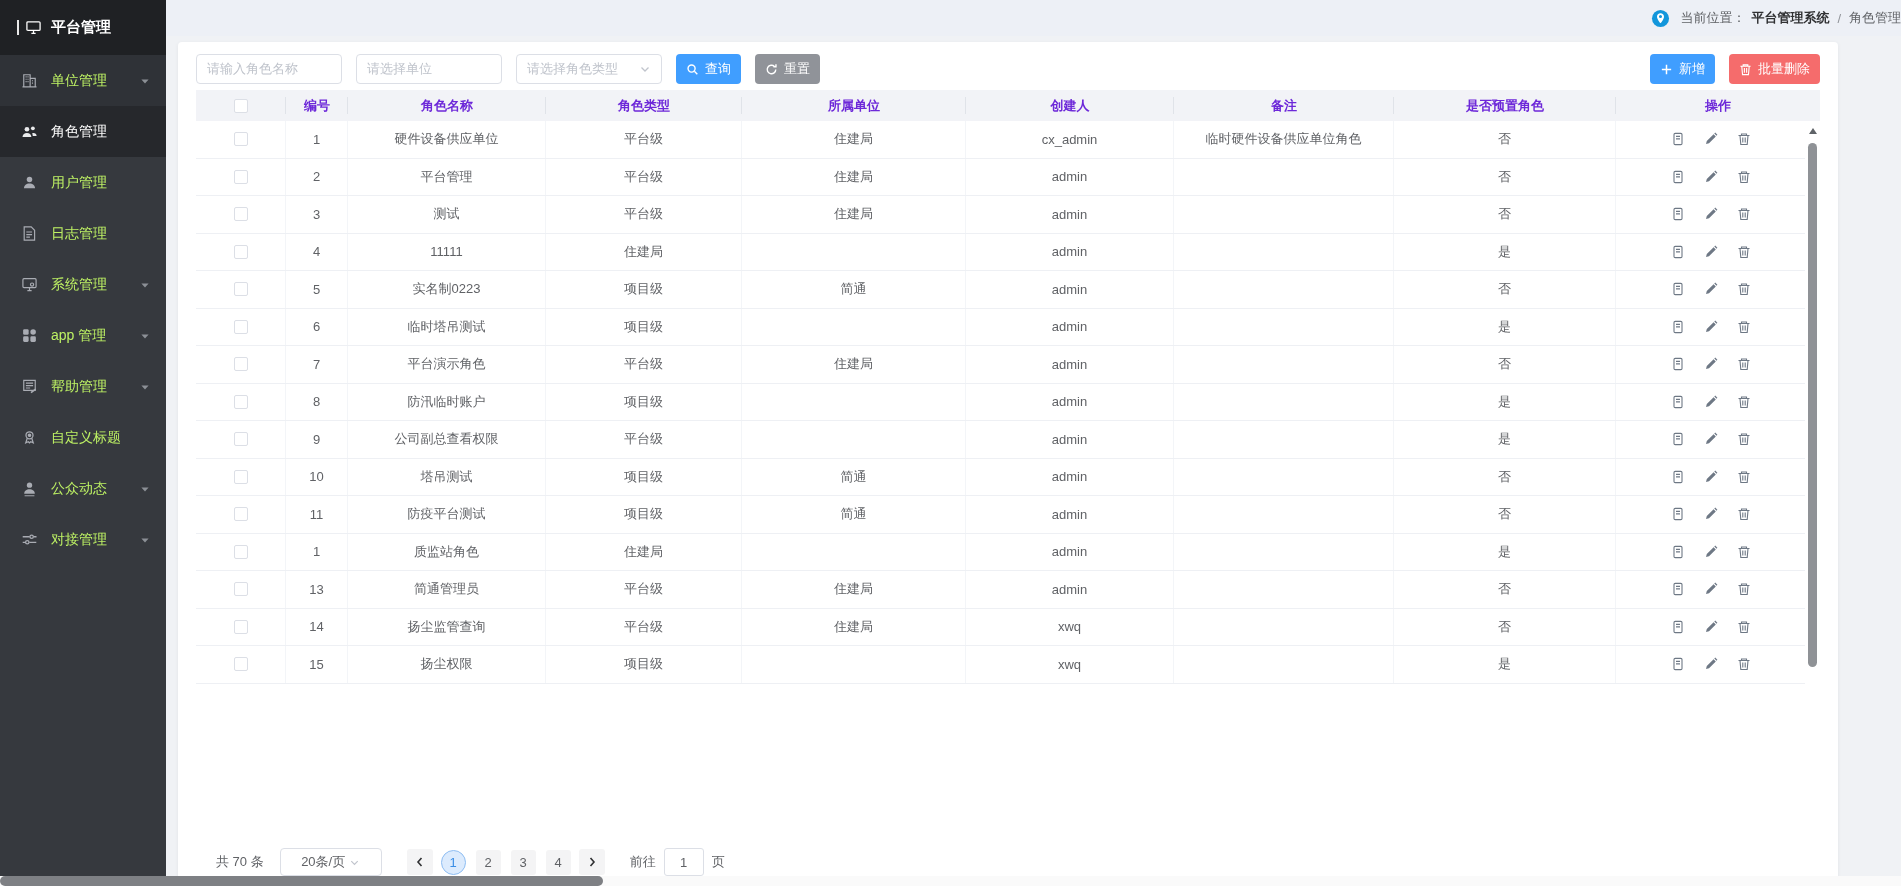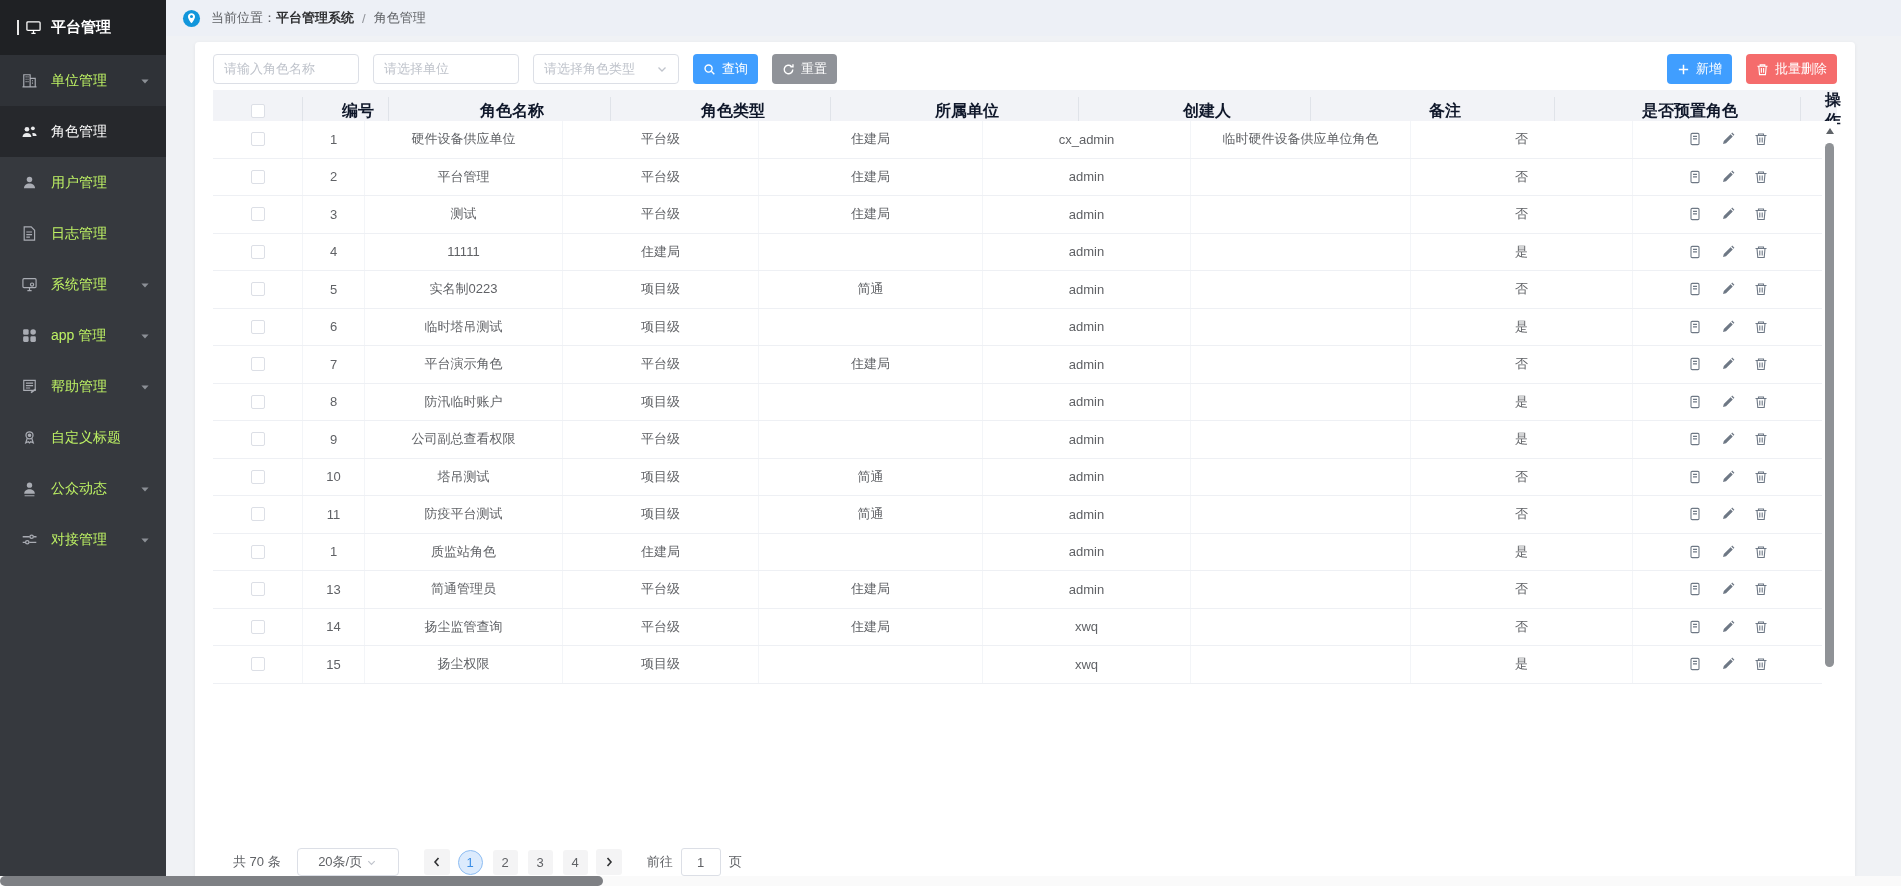--- a/index.html
+++ b/index.html
@@ -29,28 +29,28 @@
   .menu-item .mi-label { flex:1; white-space:nowrap; }
   .menu-item .mi-caret { flex:none; opacity:.85; }
   .menu-item.shaded { background:#2f3237; }
   .menu-item.active { background:#26282c; color:#ffffff; }
   .menu-item.active .mi-icon { color:#e9eaec; }
 
   
   .main { position:absolute; left:166px; top:0; right:0; height:876px; }
   .topbar {
     height:36px; background:#edf0f6; display:flex; align-items:center;
-    padding-left:16px; color:#606266;
+    padding-left:16px; color:#606266;justify-content:flex-end;
   }
   .topbar .pin { margin-right:10px; }
-  .crumb-root { font-weight:bold; color:#303133; margin-left:0; }
+  .crumb-root { font-weight:bold; color:#303133; margin-left:6px; }
   .crumb-sep { margin:0 8px; color:#909399; }
 
   .card {
-    position:absolute; left:29px; top:42px; width:1660px; height:844px;
+    position:absolute; left:12px; top:42px; width:1660px; height:844px;
     background:#fff; border-radius:4px; box-shadow:0 1px 4px rgba(0,0,0,.06);
     padding:12px 18px 0 18px;
   }
 
   
   .filters { display:flex; align-items:center; gap:14px; height:30px; }
   .finput {
     width:146px; height:30px; border:1px solid #dcdfe6; border-radius:4px;
     background:#fff; display:flex; align-items:center; justify-content:space-between;
     padding:0 10px; color:#bfc3cb; font-size:13px; cursor:text; white-space:nowrap; overflow:hidden;
@@ -64,21 +64,21 @@
   .btn-primary { background:#409eff; }
   .btn-info { background:#909399; }
   .btn-danger { background:#f56c6c; }
   .spacer { flex:1; }
 
   
   .table { margin-top:6px; position:relative; }
   .thead {
     display:grid; grid-template-columns:90px 62px 198px 196px 224px 208px 220px 222px 1fr;
     height:31px; background:#f2f3f7; align-items:center; text-align:center;
-    font-weight:bold; color:#0f172a; font-size:16px;gap:24px;
+    font-weight:bold; color:#6d28d9; font-size:13px;
   }
   .thead .th { position:relative; height:100%; display:flex; align-items:center; justify-content:center; }
   .thead .th:not(:last-child)::after {
     content:""; position:absolute; right:0; top:7px; bottom:7px; width:1px; background:#e0e3e9;
   }
   .tbody { position:relative; height:563px; overflow:hidden; }
   .rows { width:calc(100% - 15px); }
   .row {
     display:grid; grid-template-columns:90px 62px 198px 196px 224px 208px 220px 222px 1fr;
     height:37.5px; align-items:center; text-align:center; background:#fff;

